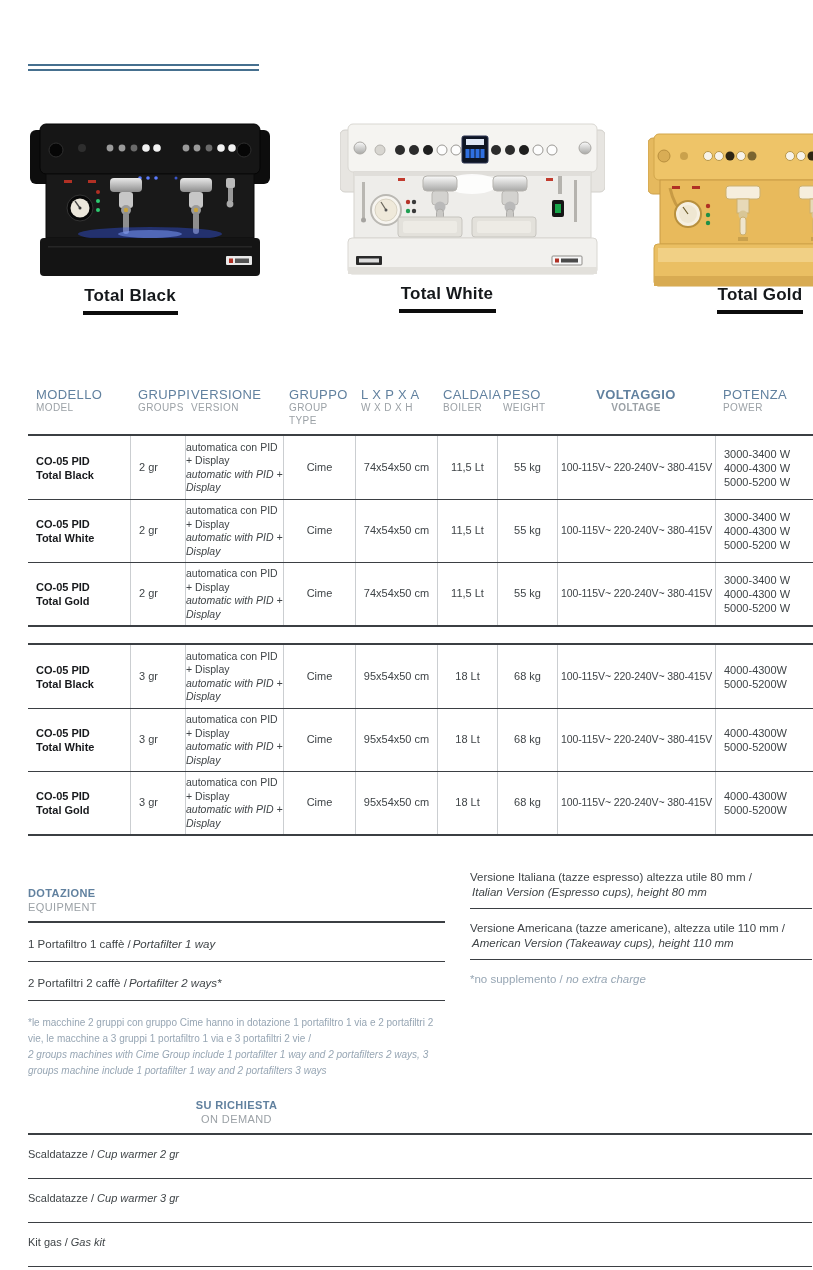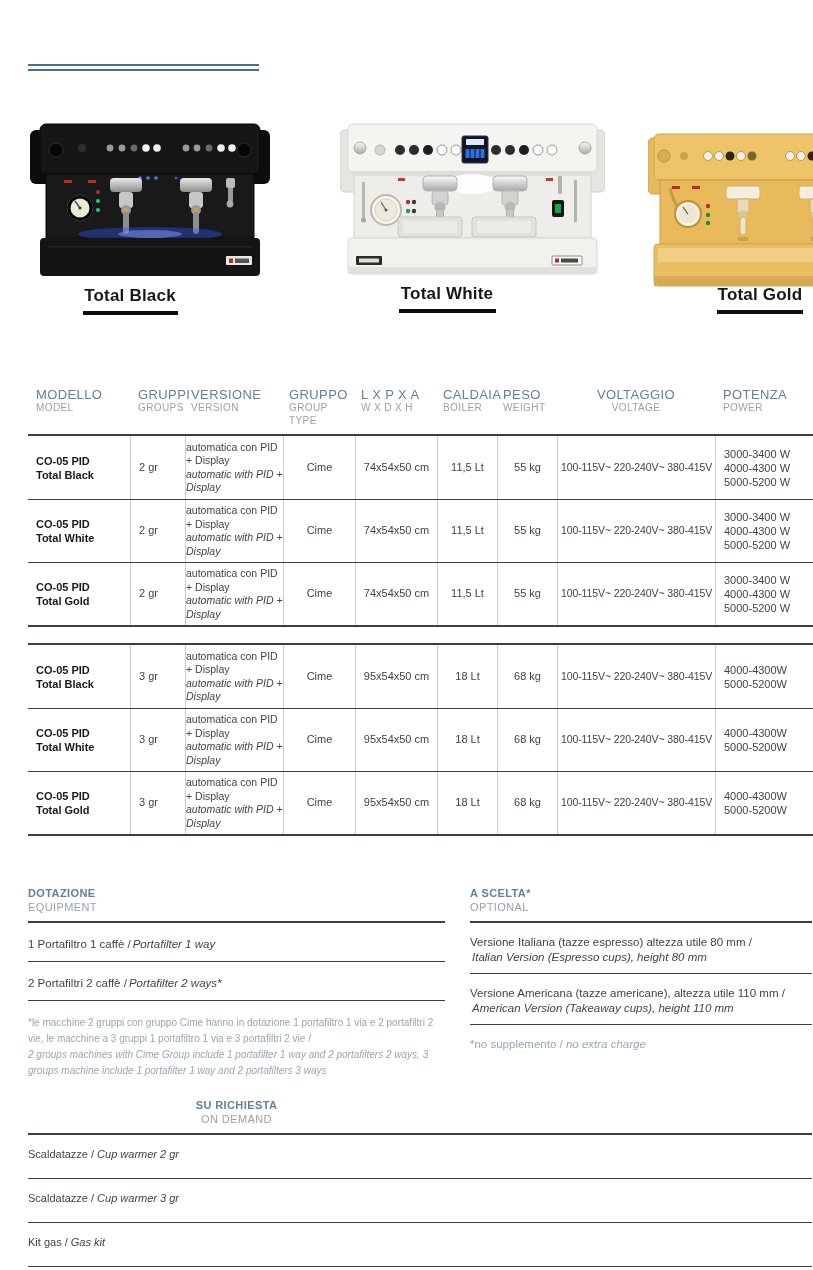--- a/index.html
+++ b/index.html
@@ -20,21 +20,21 @@
   .dbl { height:4px; border-top:2.5px solid #0c0c0c; border-bottom:2px solid #0c0c0c;
          margin:5px auto 0 auto; }
 
   
   .spec-table { position:absolute; left:28px; top:384px; width:785px; }
   .thead, .trow { display:grid; grid-template-columns:102px 55px 98px 72px 82px 60px 60px 158px 98px; }
   .thead { border-bottom:2px solid #3b3f43; padding-bottom:7px; }
   .th { display:flex; flex-direction:column; line-height:13px; padding-left:6px; padding-top:4px; }
   .h-it { color:#61819f; font-size:13px; letter-spacing:.4px; }
   .h-en { color:#9ba1a6; font-size:10px; letter-spacing:.4px; }
-  .th.a-c { padding-left:0; align-items:center; }
+  .th.a-c { padding-left:0; align-items:center;font-weight:bold; }
   .th.p8 { padding-left:8px; }
   .trow { height:63px; }
   .trow + .trow { border-top:1.5px solid #3b3f43; }
   .tgroup2 { margin-top:16px; border-top:2px solid #3b3f43; }
   .tgroup2 .trow:first-child { border-top:none; }
   .tgroup { border-bottom:2px solid #3b3f43; }
   .c { display:flex; flex-direction:column; justify-content:center; font-size:11px;
        color:#3f4447; line-height:13.5px; }
   .c + .c { border-left:1px solid #cbced1; }
   .c1 { padding-left:8px; }
@@ -445,24 +445,20 @@
     </div>
     <div class="item"><span>1 Portafiltro 1 caffè /</span><span class="i">Portafilter 1 way</span></div>
     <div class="item"><span>2 Portafiltri 2 caffè /</span><span class="i">Portafilter 2 ways*</span></div>
     <div class="footnote">
       <span>*le macchine 2 gruppi con gruppo Cime hanno in dotazione 1 portafiltro 1 via e  2 portafiltri 2 vie, le macchine a 3 gruppi 1 portafiltro 1 via e 3 portafiltri 2 vie /</span>
       <span class="i">2 groups machines with Cime Group include 1 portafilter 1 way and 2 portafilters 2 ways, 3 groups machine include 1 portafilter 1 way and 2 portafilters 3 ways</span>
     </div>
   </div>
 
   <div class="section" style="left:470px; top:858px; width:342px;">
-    <div class="sec-head">
-      <span class="sec-it">A SCELTA*</span>
-      <span class="sec-en">OPTIONAL</span>
-    </div>
     <div class="item item2l">
         <span>Versione Italiana (tazze espresso) altezza utile 80 mm /</span>
         <span class="i">Italian Version (Espresso cups), height 80 mm</span>
       </div>
     <div class="item item2l">
         <span>Versione Americana (tazze americane), altezza utile 110 mm /</span>
         <span class="i">American Version (Takeaway cups), height 110 mm</span>
       </div>
     <div class="note"><span>*no supplemento /</span> <span class="i">no extra charge</span></div>
   </div>

